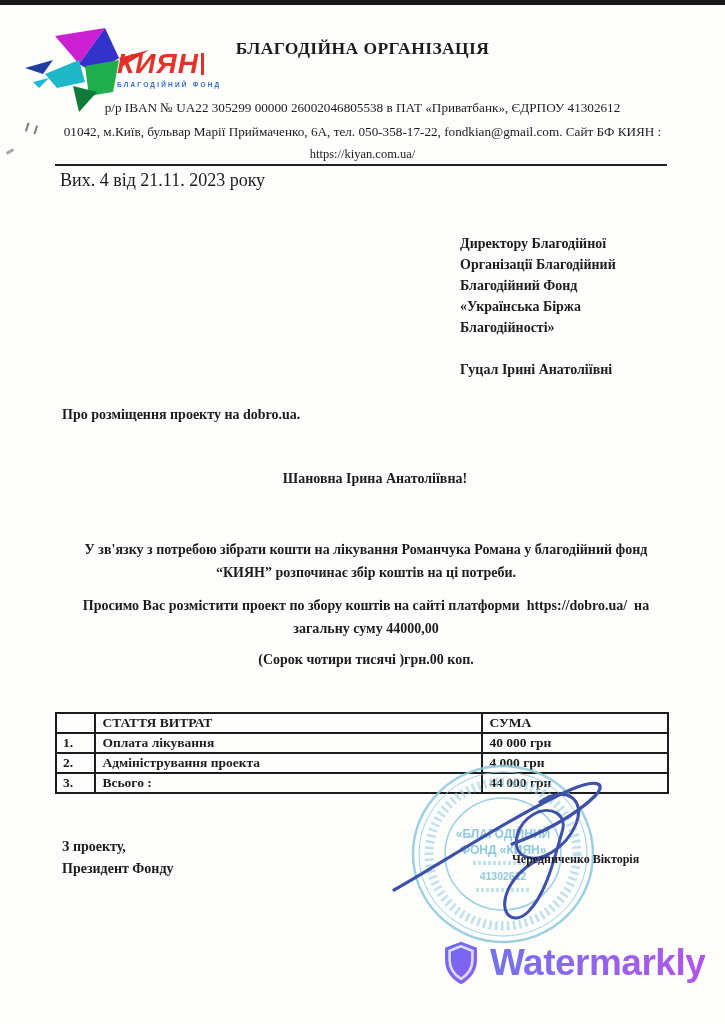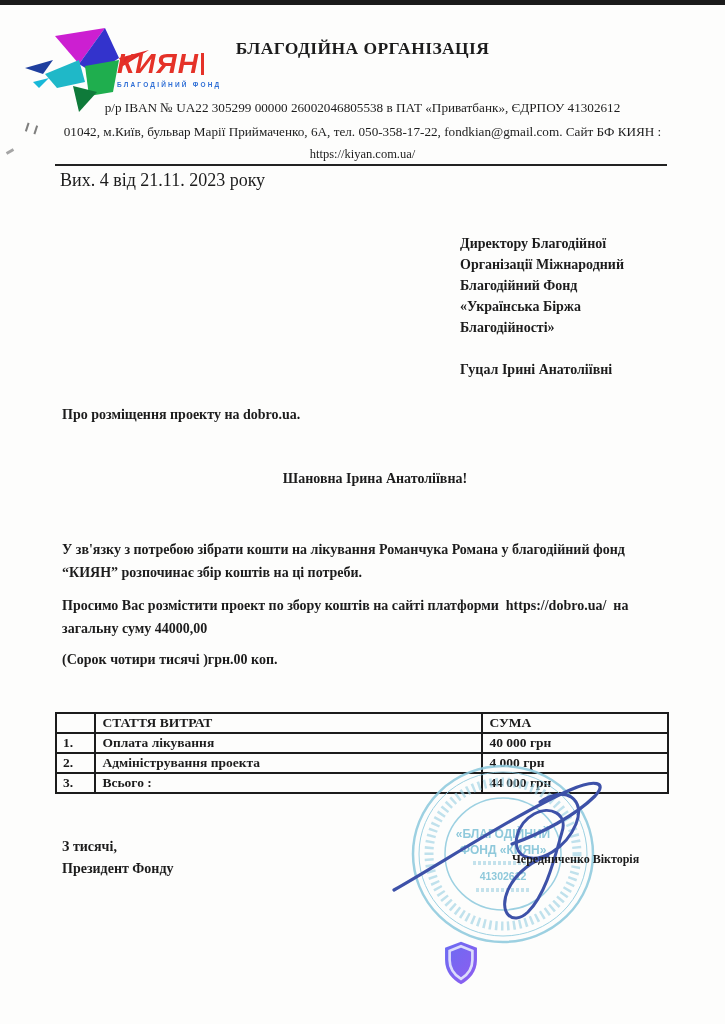--- a/index.html
+++ b/index.html
@@ -21,21 +21,21 @@
   .title{font-size:17.5px;font-weight:bold;letter-spacing:.4px;}
   .hline{font-size:13.2px;}
   .url{font-size:12.5px;}
   .rule{left:55px;top:164px;width:612px;border-top:2px solid #222;}
   .ref{left:60px;top:170px;font-size:18px;}
   
   .recipient{left:460px;top:204px;font-size:14px;font-weight:bold;line-height:21px;margin-top:29px;}
   .recipient .person{margin-top:21px;}
   .subject{left:62px;top:407px;font-size:14px;font-weight:bold;}
   .salutation{left:40px;top:471px;width:670px;text-align:center;font-size:14px;font-weight:bold;}
-  .para{left:62px;width:608px;font-size:14px;font-weight:bold;line-height:23px;white-space:pre-wrap;}
+  .para{left:62px;width:608px;font-size:14px;font-weight:bold;line-height:23px;white-space:pre-wrap;text-align:center;}
   .p1{top:538px;}.p2{top:594px;}.p3{top:648px;}
   
   .tbl-wrap{left:55px;top:712px;width:614px;}
   table{border-collapse:collapse;width:100%;}
   td,th{border:2px solid #1c1c1c;font-size:13.5px;font-weight:bold;padding:1px 6px;line-height:16px;text-align:left;}
   .col-num{width:26px;}
   .col-item{width:382px;}
   .col-sum{width:176px;}
   
   .closing{left:62px;top:836px;font-size:14px;font-weight:bold;line-height:22px;}
@@ -78,21 +78,21 @@
 
   <div class="abs hdr title" style="top:38px;">БЛАГОДІЙНА ОРГАНІЗАЦІЯ</div>
   <div class="abs hdr hline" style="top:100px;">р/р IBAN № UA22 305299 00000 26002046805538  в ПАТ «Приватбанк», ЄДРПОУ 41302612</div>
   <div class="abs hdr hline" style="top:124px;">01042, м.Київ, бульвар Марії Приймаченко, 6А, тел. 050-358-17-22, fondkian@gmail.com. Сайт БФ КИЯН :</div>
   <div class="abs hdr url" style="top:147px;font-family:Liberation Serif, serif;">https://kiyan.com.ua/</div>
   <div class="abs rule"></div>
   <div class="abs ref">Вих. 4 від 21.11. 2023 року</div>
 
   <div class="abs recipient">
     <div>Директору Благодійної</div>
-    <div>Організації Міжнародний</div>
+    <div>Організації Благодійний</div>
     <div>Благодійний Фонд</div>
     <div>«Українська Біржа</div>
     <div>Благодійності»</div>
     <div class="person">Гуцал Ірині Анатоліївні</div>
   </div>
 
   <div class="abs salutation">Шановна Ірина Анатоліївна!</div>
   <div class="abs subject">Про розміщення проекту на dobro.ua.</div>
   <div class="abs para p1">У зв'язку з потребою зібрати кошти на лікування Романчука Романа у благодійний фонд “КИЯН” розпочинає збір коштів на ці потреби.</div>
   <div class="abs para p2">Просимо Вас розмістити проект по збору коштів на сайті платформи  https://dobro.ua/  на загальну суму 44000,00</div>
@@ -136,30 +136,31 @@
     <text x="95" y="118" text-anchor="middle" font-family="Liberation Sans, sans-serif" font-size="10.5" font-weight="bold" fill="#7cc0d6">41302612</text>
     <line x1="68" y1="128" x2="122" y2="128" stroke="#9ed2e3" stroke-width="4" stroke-dasharray="3 2" opacity="0.7"></line>
   </svg>
 
   <svg class="abs sign" width="250" height="165" viewBox="0 0 250 165">
     <path d="M4,118 C50,92 130,40 180,18 C205,7 218,10 205,24 C185,44 150,62 122,72" fill="none" stroke="#3d51a8" stroke-width="3.2" stroke-linecap="round"></path>
     <path d="M150,30 C176,12 196,28 186,52 C176,76 150,92 134,84 C120,77 126,52 144,42 C160,33 178,42 172,60 C164,88 156,122 138,140 C122,155 108,140 118,118 C126,100 144,88 158,84" fill="none" stroke="#3d51a8" stroke-width="3" stroke-linecap="round"></path>
   </svg>
 
   <div class="abs closing">
-    <div>З тисячі,</div>
+    <div>З проекту,</div>
     <div>Президент Фонду</div>
   </div>
   <div class="abs signer">Чередниченко Вікторія</div>
 
   <div class="abs wm">
     <svg width="38" height="46" viewBox="0 0 100 120">
       <defs>
         <linearGradient id="wmg" x1="0" y1="0" x2="1" y2="1">
           <stop offset="0" stop-color="#6b6cf2"></stop>
           <stop offset="1" stop-color="#8f5cf0"></stop>
         </linearGradient>
       </defs>
       <path d="M50,4 L92,20 V52 C92,84 72,104 50,116 C28,104 8,84 8,52 V20 Z" fill="url(#wmg)"></path>
       <path d="M50,16 L80,28 V52 C80,76 66,92 50,102 C34,92 20,76 20,52 V28 Z" fill="none" stroke="#dcdcfb" stroke-width="7"></path>
     </svg>
+    <span class="wm-text">Watermarkly</span>
   </div>
 </div>
 
 </body></html>

